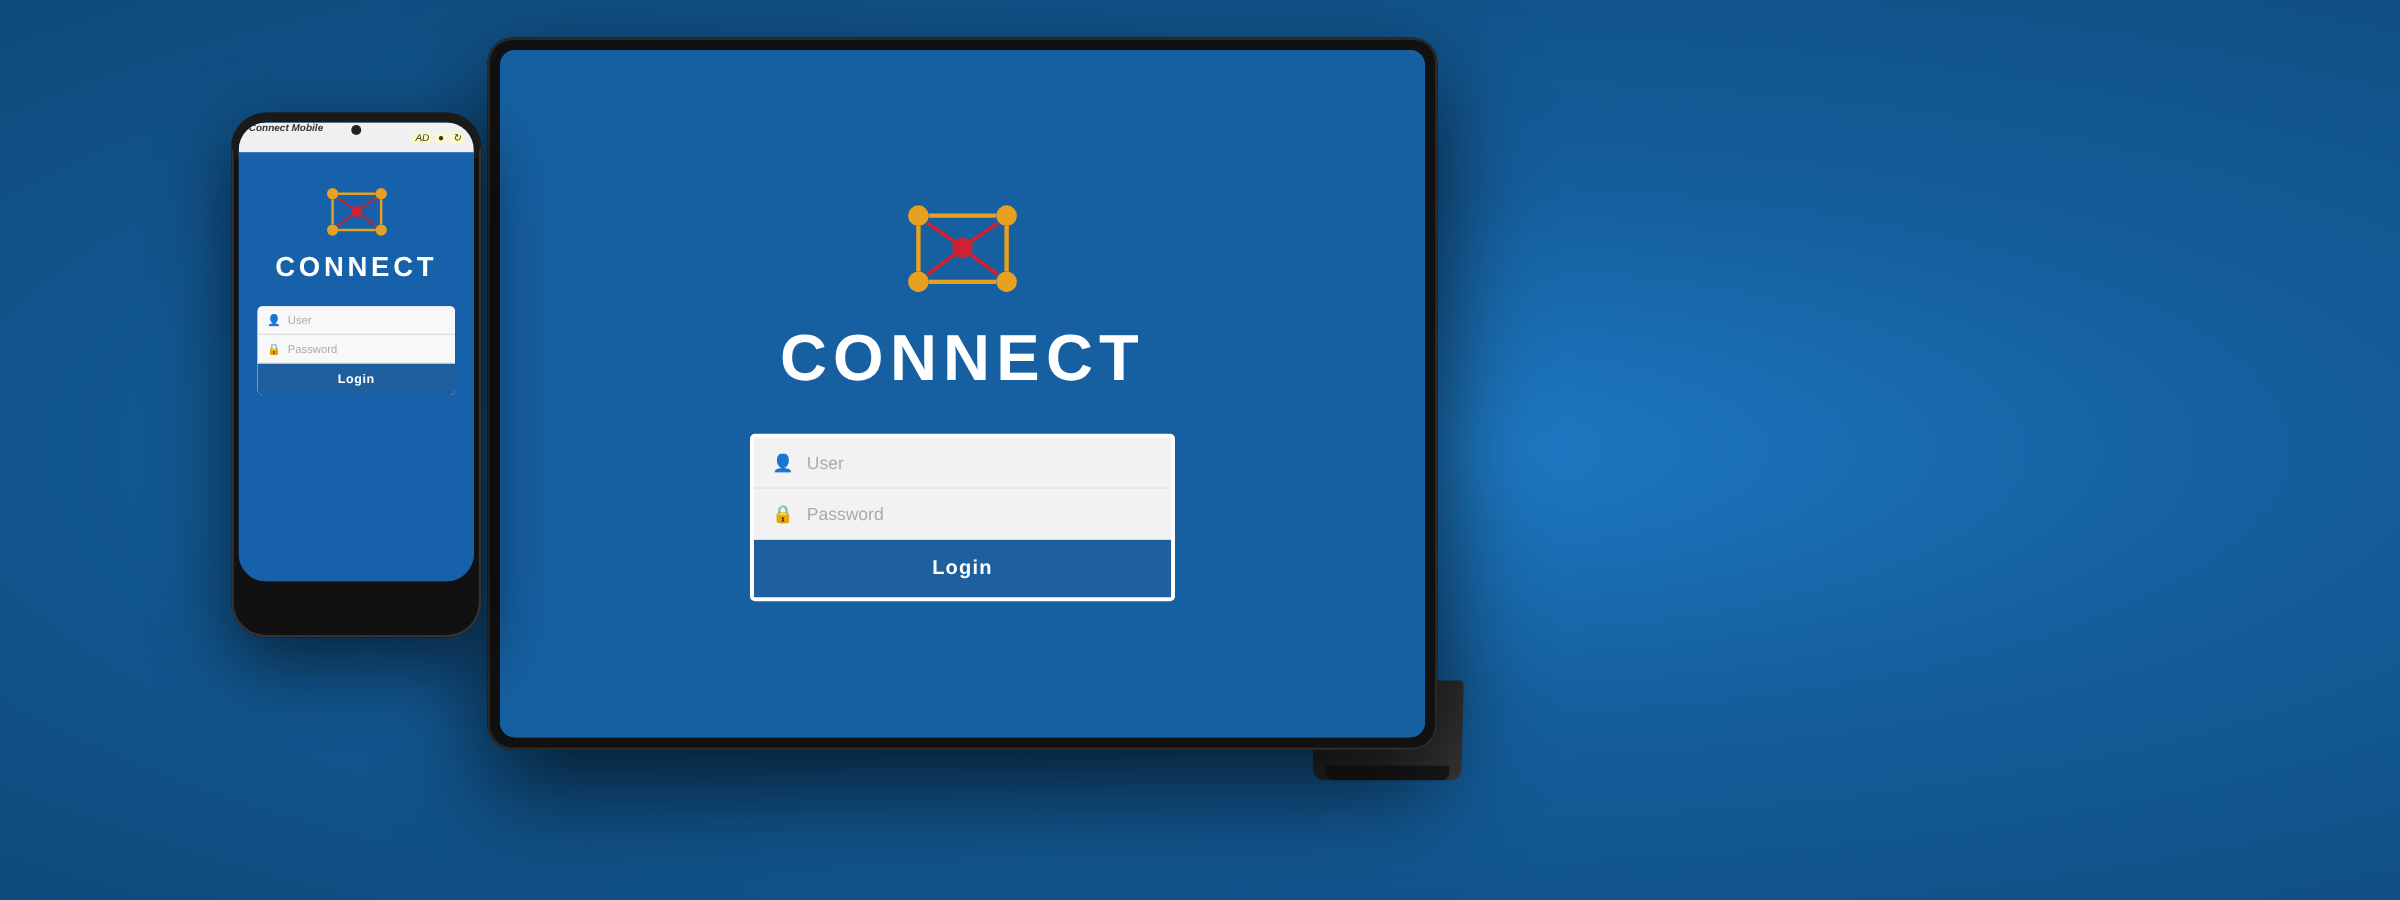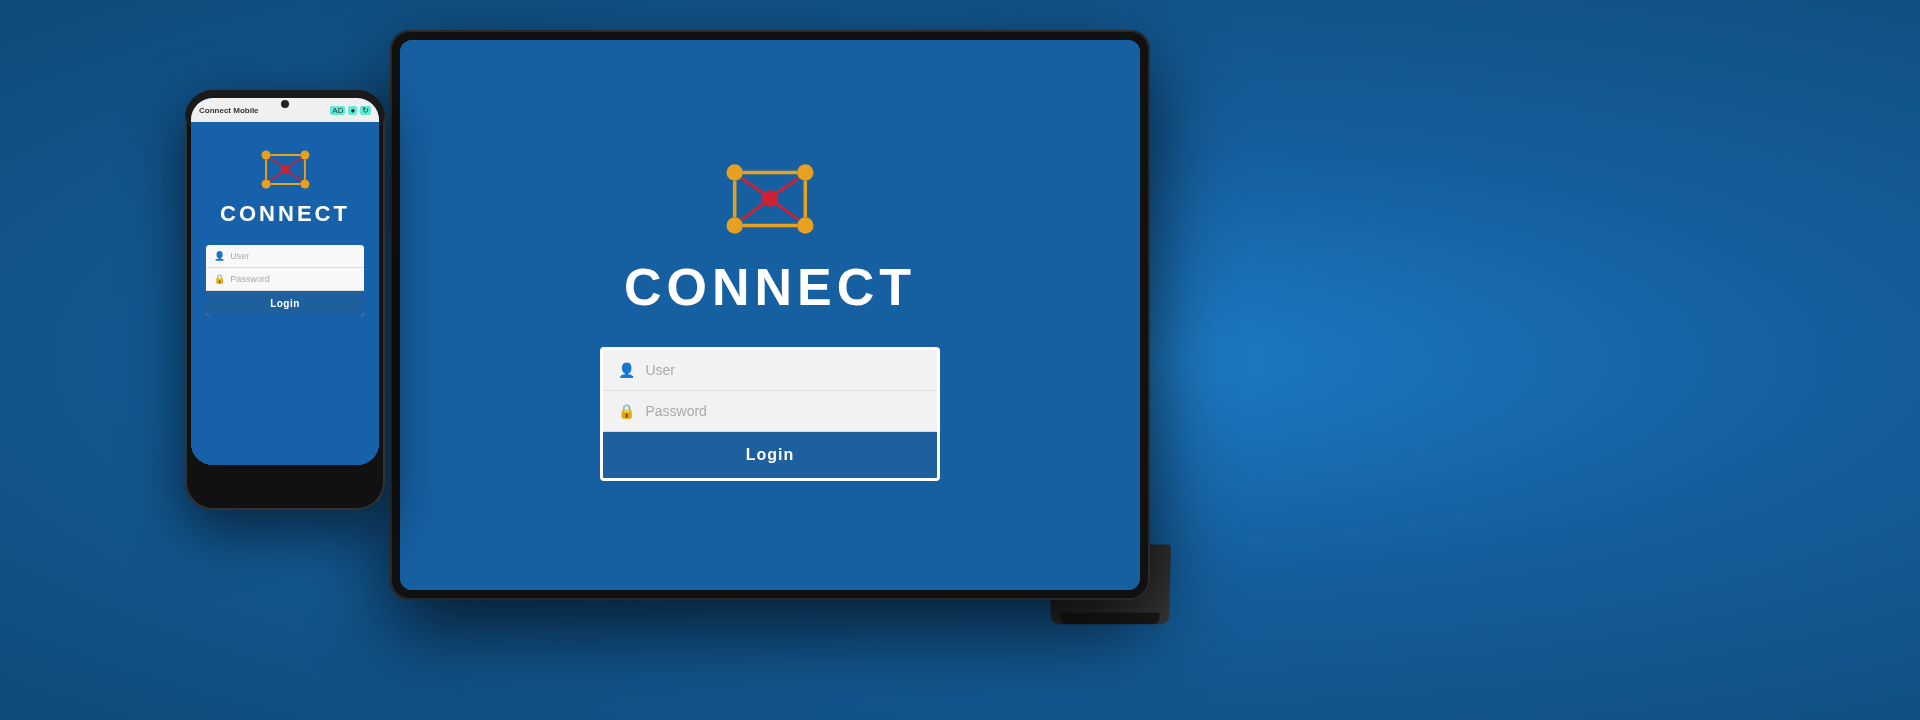--- a/index.html
+++ b/index.html
@@ -77,42 +77,42 @@
       border-radius: 22px;
       overflow: hidden;
       display: flex;
       flex-direction: column;
     }
 
     .phone-status-bar {
       background: #f0f0f0;
       height: 24px;
       display: flex;
-      align-items: center;
       padding: 0 8px;
       font-size: 9px;
       color: #333;
       flex-shrink: 0;
+      font-style: italic;
     }
 
     .phone-status-bar .app-name {
       flex: 1;
       font-weight: bold;
       font-size: 8px;
     }
 
     .phone-status-icons {
       display: flex;
       gap: 3px;
       align-items: center;
     }
 
     .phone-status-icons span {
       font-size: 8px;
-      background: #5eead4;
+      background: #fef9c3;
       border-radius: 2px;
       padding: 0 2px;
     }
 
     .phone-content {
       flex: 1;
       display: flex;
       flex-direction: column;
       align-items: center;
       padding: 20px 15px 15px;

